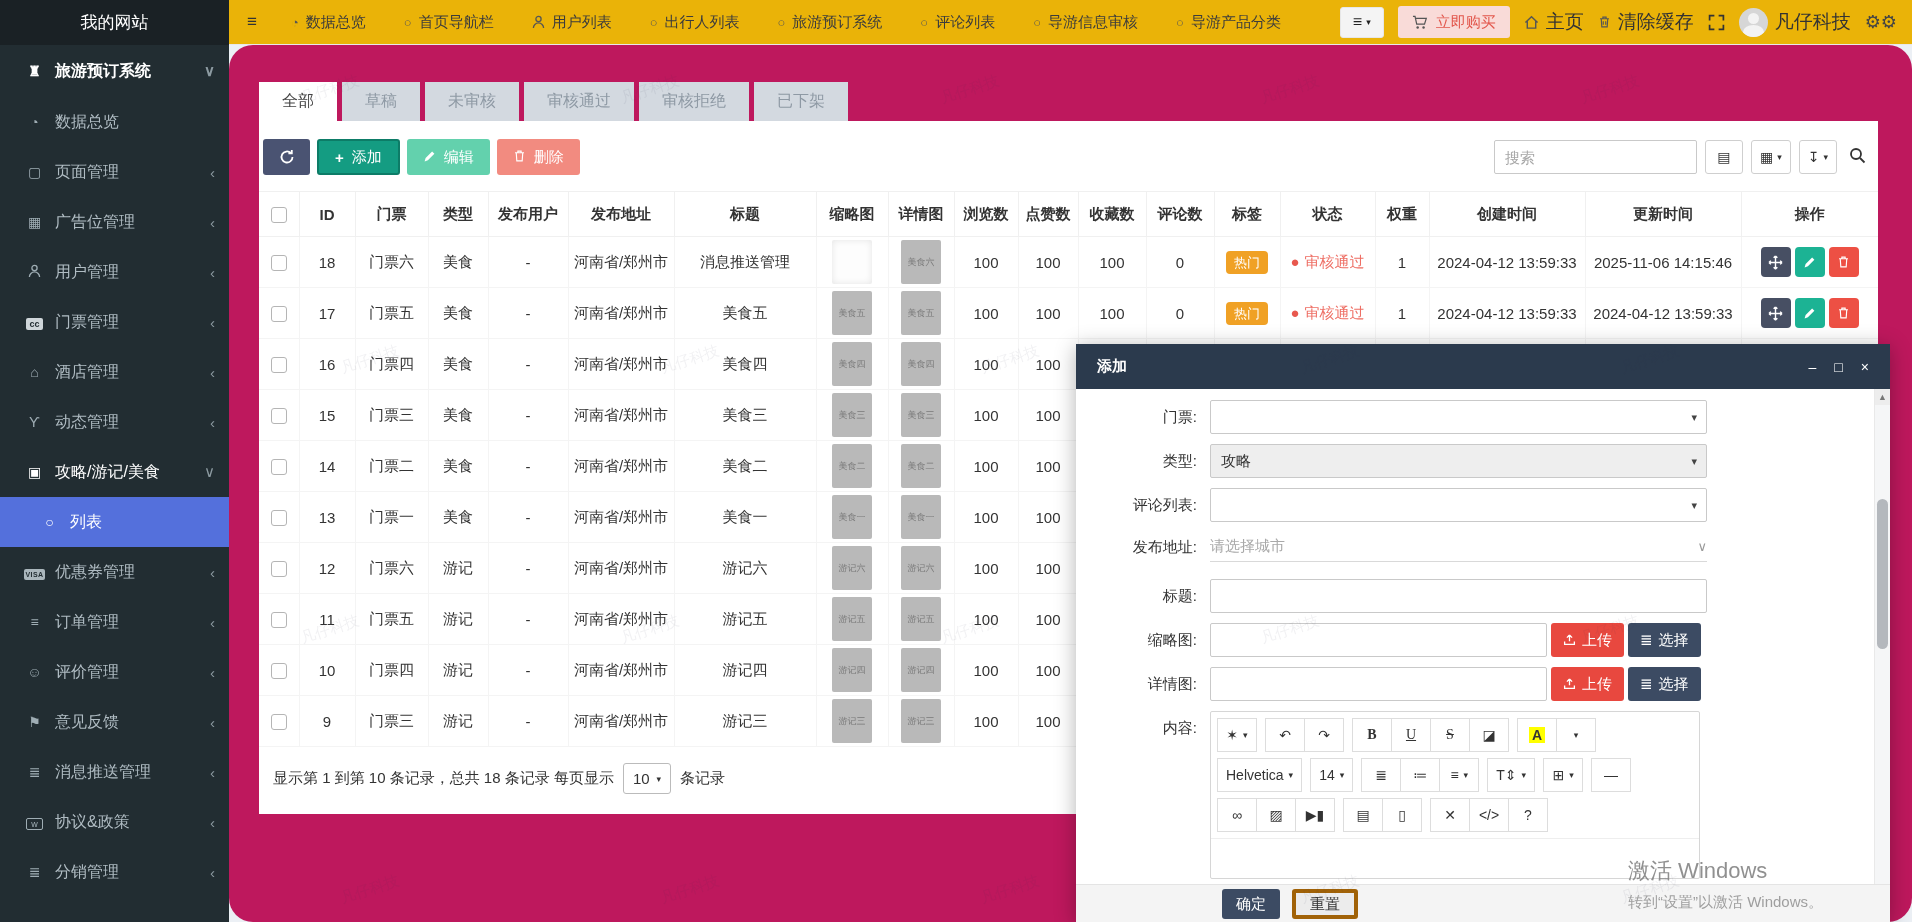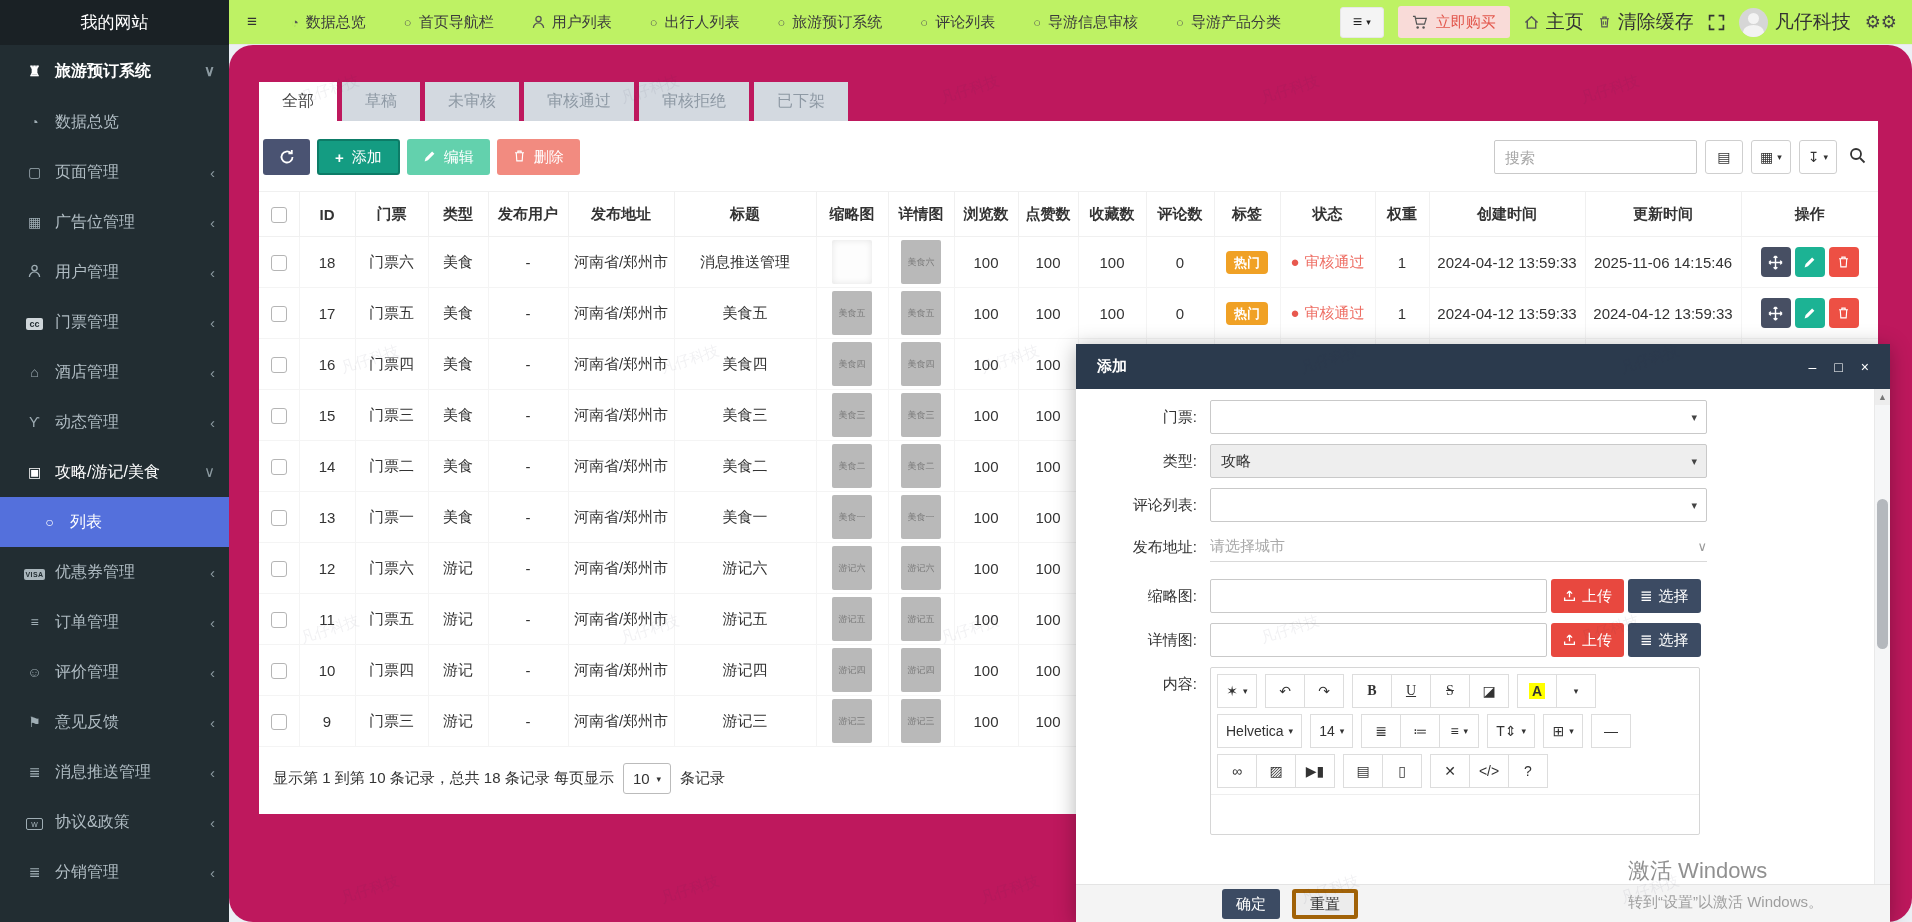--- a/index.html
+++ b/index.html
@@ -1,19 +1,19 @@
 <!DOCTYPE html>
 <html><head>
 <meta charset="utf-8">
 <style>
   * { box-sizing: border-box; margin: 0; padding: 0; }
   html,body { width:1912px; height:922px; overflow:hidden; font-family:"Liberation Sans",sans-serif; background:#ecf0f5; position:relative; }
 
   
-  .topbar { position:absolute; top:0; left:0; right:0; height:45px; background:#bef264; border-bottom:1px solid #e8e8e8; display:flex; align-items:center; z-index:35; }
+  .topbar { position:absolute; top:0; left:0; right:0; height:45px; background:#eab308; border-bottom:1px solid #e8e8e8; display:flex; align-items:center; z-index:35; }
   .logo { width:229px; height:45px; background:#1a2125; color:#fff; font-size:17px; display:flex; align-items:center; justify-content:center; flex:none; }
   .tb-burger { padding:0 15px 0 18px; font-size:17px; color:#333; cursor:pointer; }
   .topnav { display:flex; align-items:center; height:100%; }
   .nav-item { display:flex; align-items:center; gap:7px; padding:0 19px; font-size:15px; color:#3c3c3c; height:100%; cursor:pointer; white-space:nowrap; }
   .nav-ic { color:#555; font-size:13px; display:flex; align-items:center; }
   .tb-right { margin-left:auto; display:flex; align-items:center; gap:14px; padding-right:15px; }
   .menu-btn { background:#f4f4f4; border:1px solid #e7e7e7; border-radius:3px; width:44px; height:31px; display:flex; align-items:center; justify-content:center; gap:4px; color:#222; cursor:pointer; }
   .buy-btn { background:#f9dbd8; color:#e2574c; height:32px; display:flex; align-items:center; gap:8px; padding:0 14px; border-radius:3px; font-size:15px; cursor:pointer; border:none; }
   .tb-link { display:flex; align-items:center; gap:7px; font-size:19px; color:#333; cursor:pointer; white-space:nowrap; }
   .avatar { width:29px; height:29px; border-radius:50%; background:#d6d6d6; position:relative; overflow:hidden; flex:none; }
@@ -58,21 +58,21 @@
   table.grid { width:100%; border-collapse:collapse; table-layout:fixed; }
   .grid th { height:45px; font-size:15px; color:#333; font-weight:700; border:1px solid #f0f0f0; background:#fff; }
   .grid td { height:51px; text-align:center; font-size:15px; color:#333; border:1px solid #f4f4f4; background:#fff; overflow:hidden; white-space:nowrap; }
   .grid tr > *:first-child { border-left:none; }
   .grid tr > *:last-child { border-right:none; }
   .cb { width:16px; height:16px; border:1px solid #b5b5b5; border-radius:3px; display:inline-block; background:#fff; vertical-align:middle; cursor:pointer; }
   .t-food { color:#e74c3c; }
   .t-trip { color:#18bc9c; }
   .thumb { width:40px; height:44px; margin:0 auto; background:#b9b9b9; border-radius:2px; display:flex; align-items:center; justify-content:center; font-size:9px; color:#7a7a7a; overflow:hidden; }
   .thumb.light { background:#fdfdfd; box-shadow:inset 0 0 7px rgba(0,0,0,.1); }
-  .badge-hot { background:#f0a125; color:#fff; font-size:13px; font-weight:700; padding:4px 8px; border-radius:4px; }
+  .badge-hot { background:#f0a125; color:#fff; font-size:13px; font-weight:400; padding:4px 8px; border-radius:4px; }
   .status-dot { color:#e8584e; font-size:15px; }
   .status-text { color:#ee6e64; margin-left:5px; }
   .act-btn { width:30px; height:30px; border:none; border-radius:4px; color:#fff; display:inline-flex; align-items:center; justify-content:center; margin:0 2px; cursor:pointer; vertical-align:middle; }
   .act-move { background:#474f63; } .act-edit { background:#1cb394; } .act-del { background:#ed5044; }
 
   .pagebar { display:flex; align-items:center; gap:9px; margin:16px 10px 0 14px; font-size:15px; color:#333; }
   .psize { border:1px solid #bbb; border-radius:3px; height:31px; display:inline-flex; align-items:center; gap:7px; padding:0 9px; background:#fff; cursor:pointer; }
 
   
   .modal { position:absolute; left:1076px; top:344px; width:814px; height:578px; background:#fff; z-index:40; box-shadow:0 3px 20px rgba(0,0,0,.3); display:flex; flex-direction:column; }
@@ -811,20 +811,26 @@
     <div class="f-row" style="margin-bottom:17px;">
       <div class="f-label">发布地址:</div>
       <div class="f-ctrl">
           <div class="addr">
             <span>请选择城市</span>
             <span class="caret2">∨</span>
           </div>
         </div>
     </div>
     <div class="f-row">
+      <div class="f-label">标题:</div>
+      <div class="f-ctrl">
+          <input class="inp" style="">
+        </div>
+    </div>
+    <div class="f-row">
       <div class="f-label">缩略图:</div>
       <div class="f-ctrl file-row">
         <input class="inp inp-file" style="">
         <button class="m-btn btn-upload">
             <span><svg width="13" height="13" viewBox="0 0 16 16" fill="none" stroke="#fff" stroke-width="1.6">
                 <path d="M8 10V2.5M8 2.5L4.8 5.7M8 2.5l3.2 3.2M2 10.5V14h12v-3.5"></path>
               </svg></span>
             <span>上传</span>
           </button>
         <button class="m-btn btn-choose">

